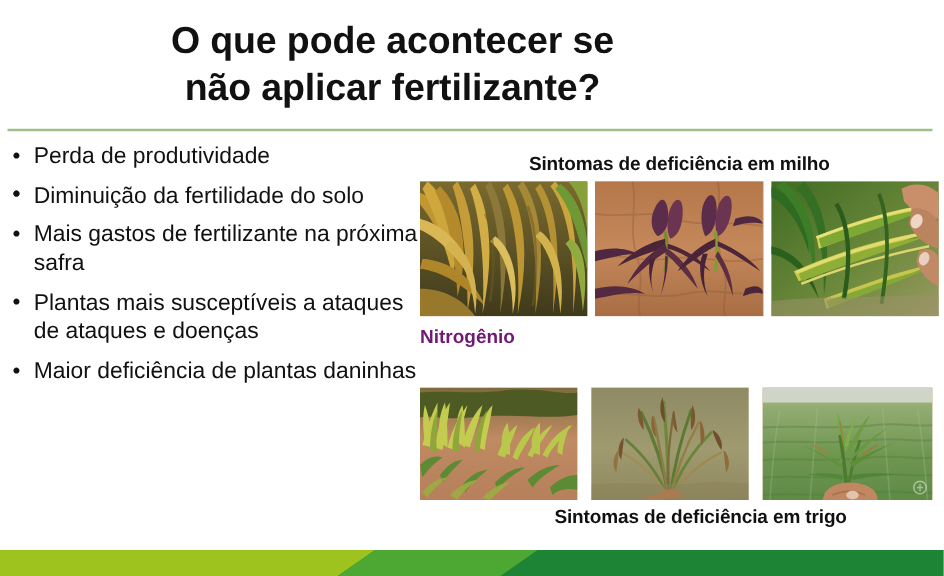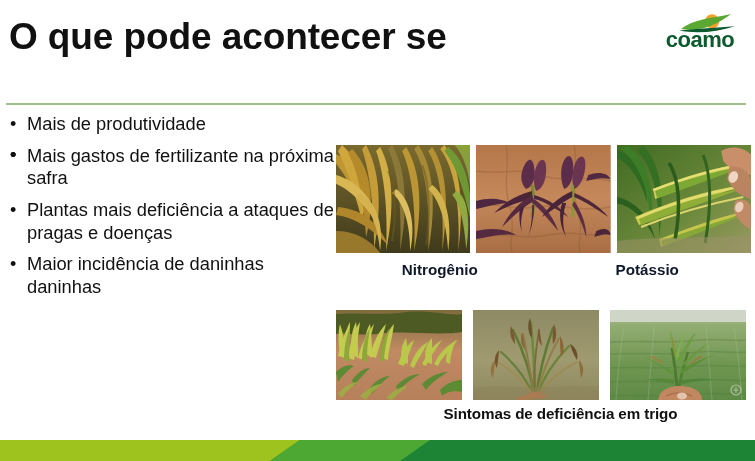--- a/index.html
+++ b/index.html
@@ -10,25 +10,26 @@
     overflow:hidden;
     position:relative;
   }
   .slide{position:absolute;inset:0;background:#fff;}
 
   
   .title{
     position:absolute;
     left:9px; top:14px;
     width:610px;
-    font-size:37px;
+    font-size:30px;
     line-height:1.26;
     font-weight:bold;
     color:#111111;
     letter-spacing:-0.1px;
+    text-align:center;
   }
   .title .ln{display:block;}
 
   .logo{
     position:absolute;
     right:12px; top:8px;
     width:86px; height:44px;
   }
   .logo svg{display:block;}
 
@@ -73,24 +74,23 @@
   .cap-milho{ left:336px; top:123px; width:415px; }
   .cap-trigo{ left:353px; top:405px; width:415px; }
 
   .nutrients{
     position:absolute;
     left:336px; top:261px; width:415px;
     display:flex;
   }
   .nutrients .n{
     flex:1 1 0;
-    text-align:center;
     font-weight:bold;
     font-size:15.2px;
-    color:#0f172a;
+    color:#701a75;
   }
 
   .photo-row{
     position:absolute;
     display:flex;
   }
   .row-milho{ left:336px; top:145px; width:415px; height:108px; gap:6px; }
   .row-trigo{ left:336px; top:310px; width:415px; height:90px; gap:11px; }
 
   .photo{
@@ -115,62 +115,53 @@
   }
   .footbar svg{display:block;}
 </style>
 </head>
 <body>
 
 <div class="slide">
 
   <div class="title">
     <span class="ln">O que pode acontecer se</span>
-  </div>
-
-  <div class="logo">
-    <svg viewBox="0 0 86 44" xmlns="http://www.w3.org/2000/svg" aria-hidden="true">
-      <g>
-        <circle cx="55" cy="13.5" r="7.2" fill="#f2a12b"></circle>
-      </g>
-      <g>
-        <path d="M24 21 C36 11, 56 10, 74 6 C60 17, 44 24, 24 21 Z" fill="#5aa832"></path>
-        <path d="M22 22.6 C40 20.5, 60 19.5, 78 18.2 C60 24, 40 26, 22 22.6 Z" fill="#0c5a2e"></path>
-      </g>
-      <text x="43" y="39" font-family="'Liberation Sans', sans-serif" font-size="22" font-weight="bold" fill="#0c5a2e" text-anchor="middle" letter-spacing="-0.5">coamo</text>
-    </svg>
-  </div>
+    <span class="ln">não aplicar fertilizante?</span>
+  </div>
+
 
   <div class="divider"></div>
 
   <div class="bullets">
     <div class="bullet">
       <span class="dot">•</span>
-      <span>Mais de produtividade</span>
-    </div>
-    <div class="bullet">
-      <span class="dot">•</span>
-    </div>
-    <div class="bullet">
-      <span class="dot">•</span>
+      <span>Perda de produtividade</span>
+    </div>
+    <div class="bullet">
+      <span class="dot">•</span>
+    </div>
+    <div class="bullet">
+      <span class="dot">•</span>
+      <span>Diminuição da fertilidade do solo</span>
     </div>
     <div class="bullet">
       <span class="dot">•</span>
       <span>Mais gastos de fertilizante na próxima safra</span>
     </div>
     <div class="bullet">
       <span class="dot">•</span>
-      <span>Plantas mais deficiência a ataques de pragas e doenças</span>
-    </div>
-    <div class="bullet">
-      <span class="dot">•</span>
-      <span>Maior incidência de daninhas daninhas</span>
-    </div>
-  </div>
-
+      <span>Plantas mais susceptíveis a ataques de ataques e doenças</span>
+    </div>
+    <div class="bullet">
+      <span class="dot">•</span>
+      <span>Maior deficiência de plantas daninhas</span>
+    </div>
+  </div>
+
+  <div class="cap cap-milho">Sintomas de deficiência em milho</div>
 
   <div class="photo-row row-milho">
 
     <div class="photo">
       <svg viewBox="0 0 134 108" preserveAspectRatio="none" xmlns="http://www.w3.org/2000/svg">
         <defs>
           <linearGradient id="cn-bg" x1="0" y1="0" x2="0" y2="1">
             <stop offset="0" stop-color="#7a6a2e"></stop>
               <stop offset="1" stop-color="#3f3a1c"></stop>
           </linearGradient>
@@ -293,21 +284,20 @@
           <ellipse cx="122" cy="62" rx="4" ry="5.5" fill="#e9d0bc" transform="rotate(20 122 62)"></ellipse>
         </g>
         <path d="M0 96 C30 92, 70 94, 134 90 L134 108 L0 108 Z" fill="#9a9168" opacity="0.55"></path>
       </svg>
     </div>
 
   </div>
 
   <div class="nutrients">
     <div class="n">Nitrogênio</div>
-    <div class="n">Potássio</div>
   </div>
 
   <div class="photo-row row-trigo">
 
     <div class="photo p1">
       <svg viewBox="0 0 126 90" preserveAspectRatio="none" xmlns="http://www.w3.org/2000/svg">
         <defs>
           <linearGradient id="wn-bg" x1="0" y1="0" x2="0" y2="1">
             <stop offset="0" stop-color="#7d6b3c"></stop>
               <stop offset="0.45" stop-color="#c08a63"></stop>

